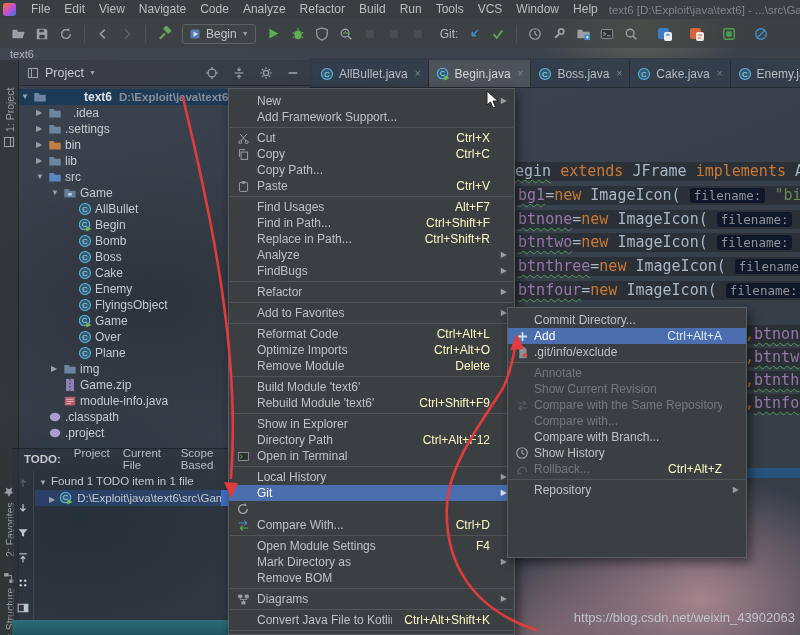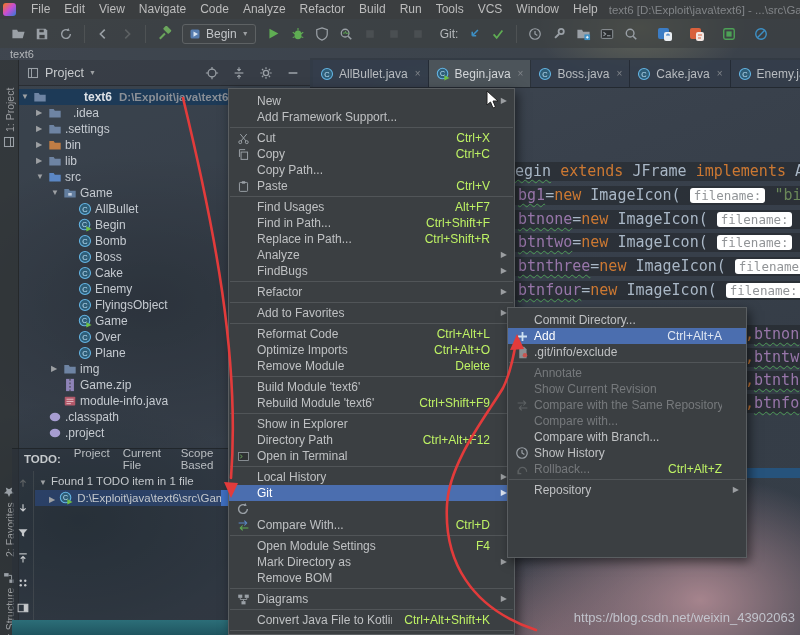--- a/index.html
+++ b/index.html
@@ -57,28 +57,28 @@
   
   .editor{left:310px;top:58px;width:490px;height:577px;z-index:1;background:rgba(40,46,52,0.22);}
   .tabbar{position:absolute;left:0;top:0;width:490px;height:30px;background:rgba(47,57,70,0.82);display:flex;align-items:flex-end;padding-left:3px;border-bottom:1px solid rgba(26,30,34,0.6);}
   .tab{height:27px;display:flex;align-items:center;gap:5px;padding:0 7px;font-size:12px;color:#b8bcc0;background:rgba(54,64,78,0.55);border-right:1px solid rgba(30,36,44,0.7);white-space:nowrap;}
   .tab.active{background:#4c545a;color:#d3d6d9;}
   .tab .x{color:#81858a;font-size:10px;margin-left:2px;}
   .codeline{position:absolute;white-space:pre;font-family:"DejaVu Sans Mono",monospace;font-size:15px;line-height:19px;background:rgba(28,32,34,0.45);padding:0 3px;}
   .pl{color:#a9b7c6;} .kw{color:#cc7832;} .s{color:#6a8759;}
   .fw{color:#9876aa;text-decoration:underline wavy #4e9a56 1px;text-underline-offset:3px;}
   .plw{color:#a9b7c6;text-decoration:underline wavy #4e9a56 1px;text-underline-offset:3px;}
-  .h{background:#ffffff;color:#919497;border-radius:3px;padding:0 4px;font-size:12.5px;}
+  .h{background:#0f172a;color:#919497;border-radius:3px;padding:0 4px;font-size:12.5px;}
   .selstrip{position:absolute;left:433px;top:410px;width:57px;height:10px;background:#26537c;}
   .watermark{position:absolute;right:5px;top:552px;font-size:13px;color:rgba(205,210,218,0.85);}
   
   .menu{z-index:5;background:#3b3f42;border:1px solid #5a5e61;box-shadow:3px 4px 10px rgba(0,0,0,0.5);padding-top:4px;font-size:12px;color:#bfc1c3;}
   .mi{height:16px;line-height:16px;position:relative;padding-left:28px;padding-right:24px;white-space:nowrap;display:flex;}
   .mi .lbl{flex:1;overflow:hidden;}
-  .mi .sc{color:#bef264;margin-left:12px;}
+  .mi .sc{color:#fef9c3;margin-left:12px;}
   .mi .chev{position:absolute;right:7px;top:0;font-size:8px;color:#9b9ea1;}
   .mi .mic{position:absolute;left:7px;top:1px;width:14px;height:14px;}
   .mi.sel{background:#4b6eaf;color:#ffffff;}
   .mi.sel .sc,.mi.sel .chev{color:#dfe6f2;}
   .mi.dis{color:#76797c;}
   .msep{height:1px;background:#515558;margin:2px 1px;}
   .ctx{left:228px;top:88px;width:287px;height:547px;}
   .gsm{left:507px;top:307px;width:240px;height:251px;}
   .gsm .mi{padding-left:26px;}
   

